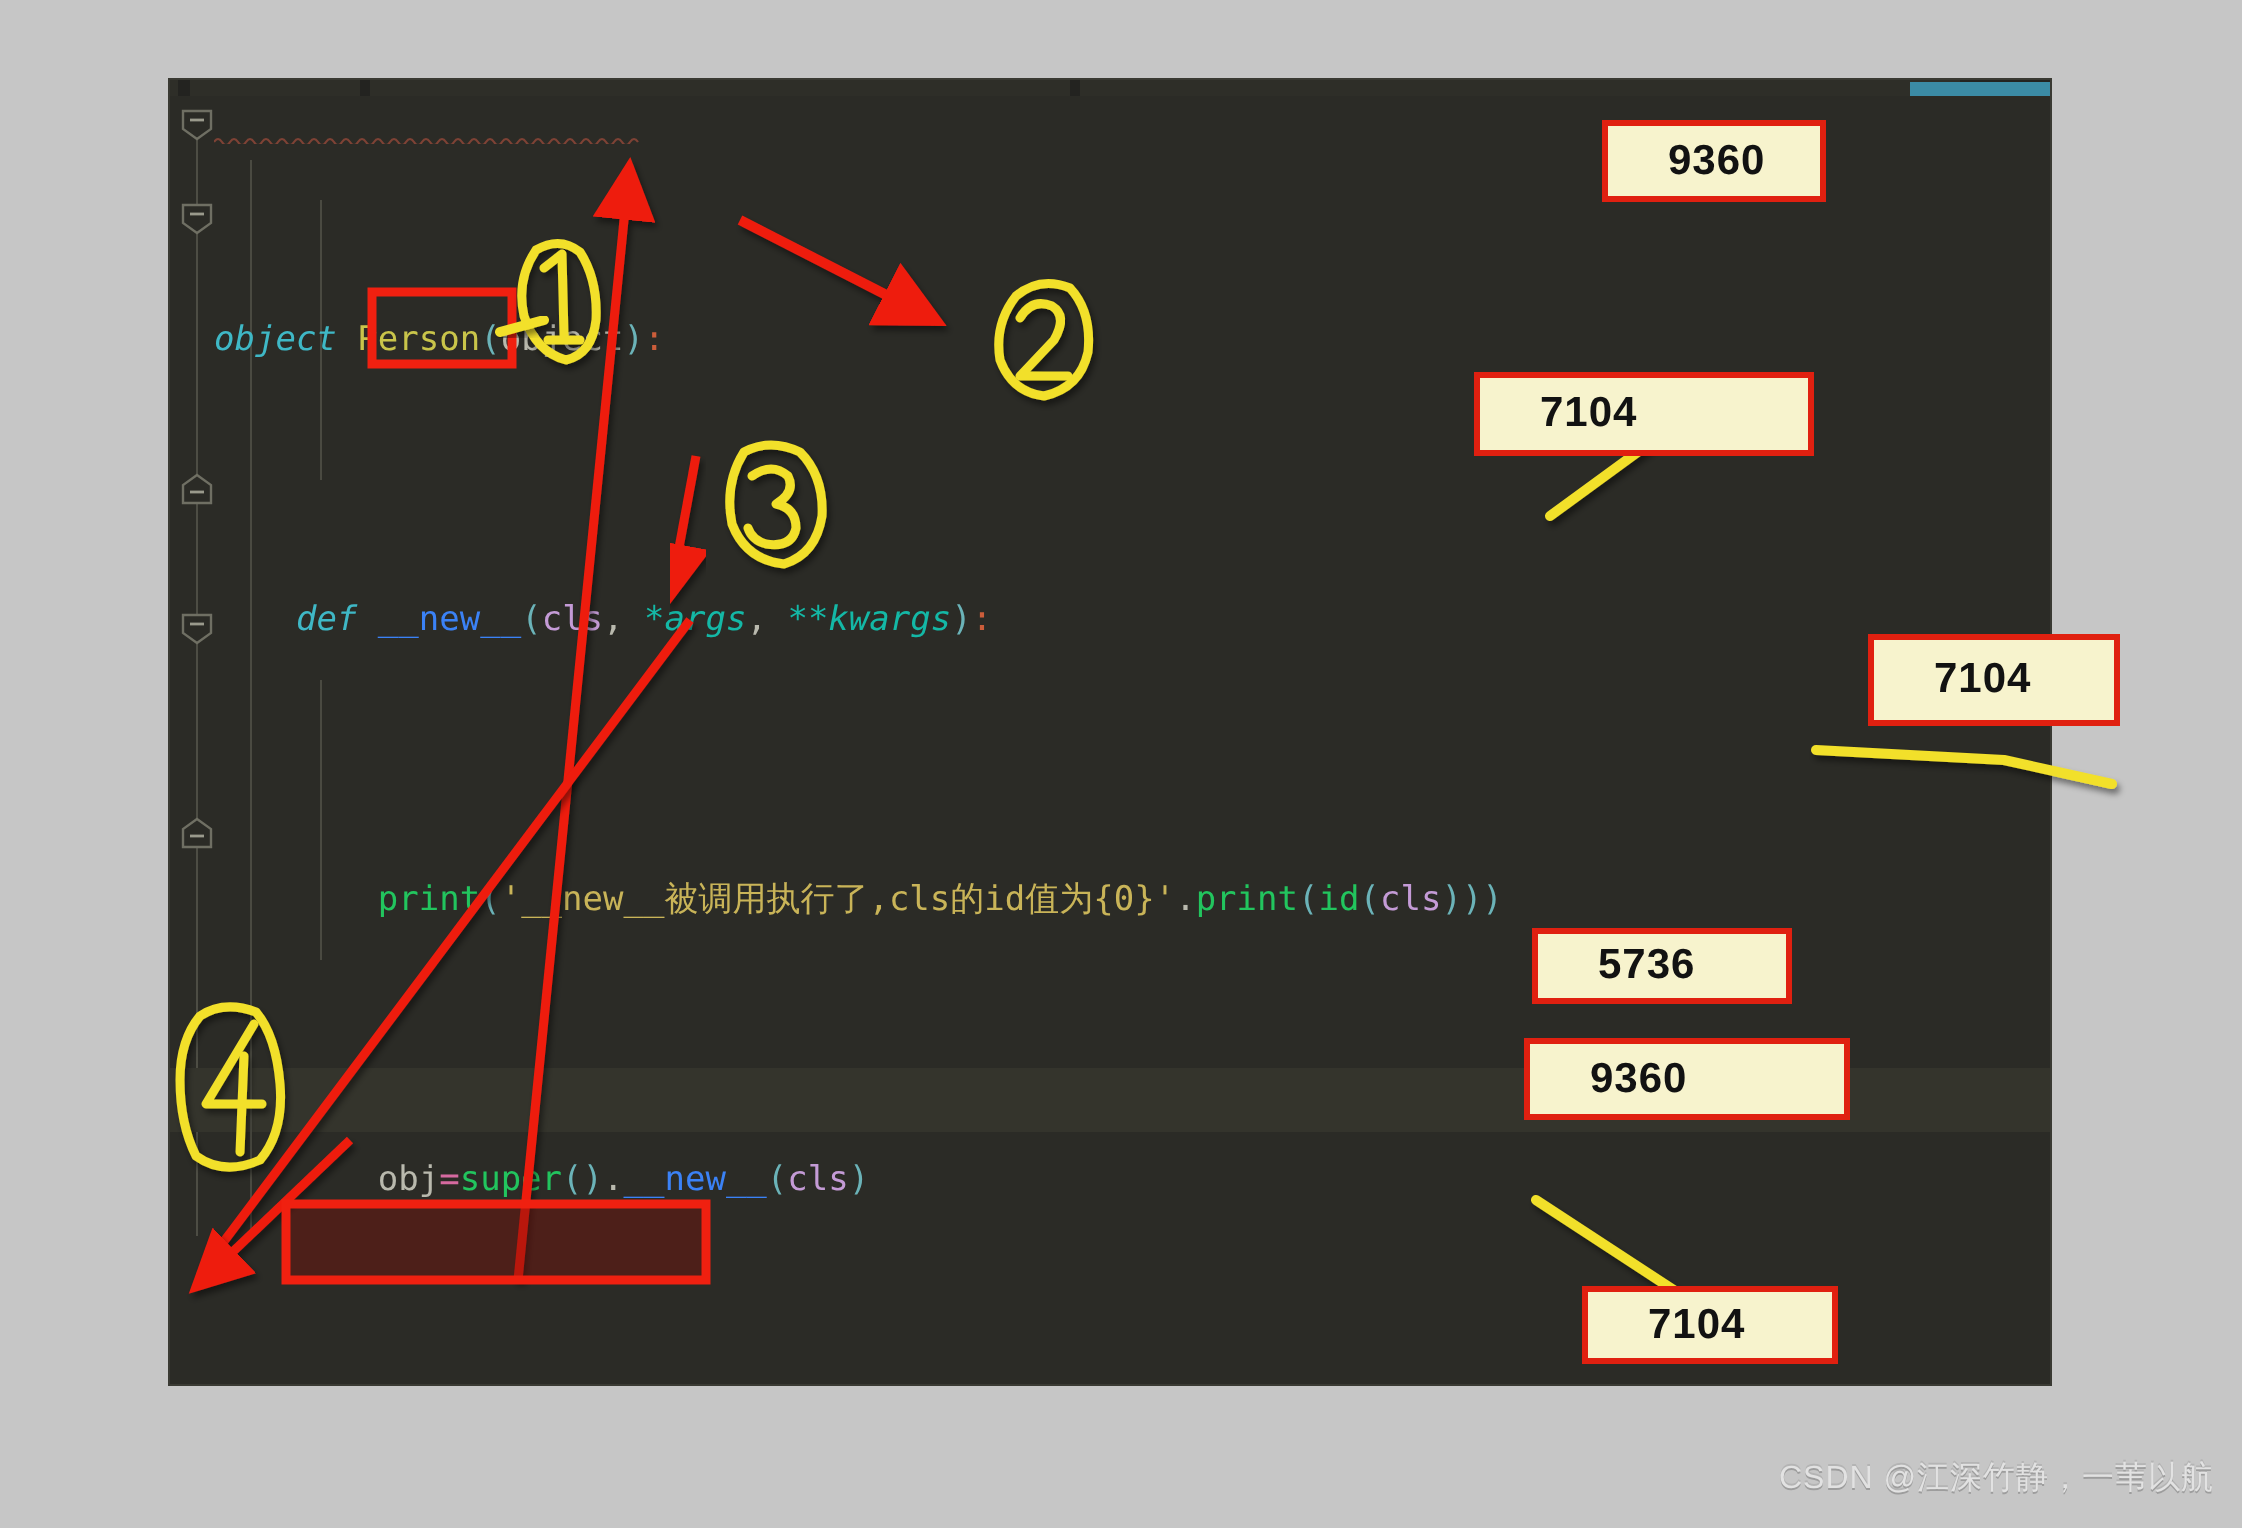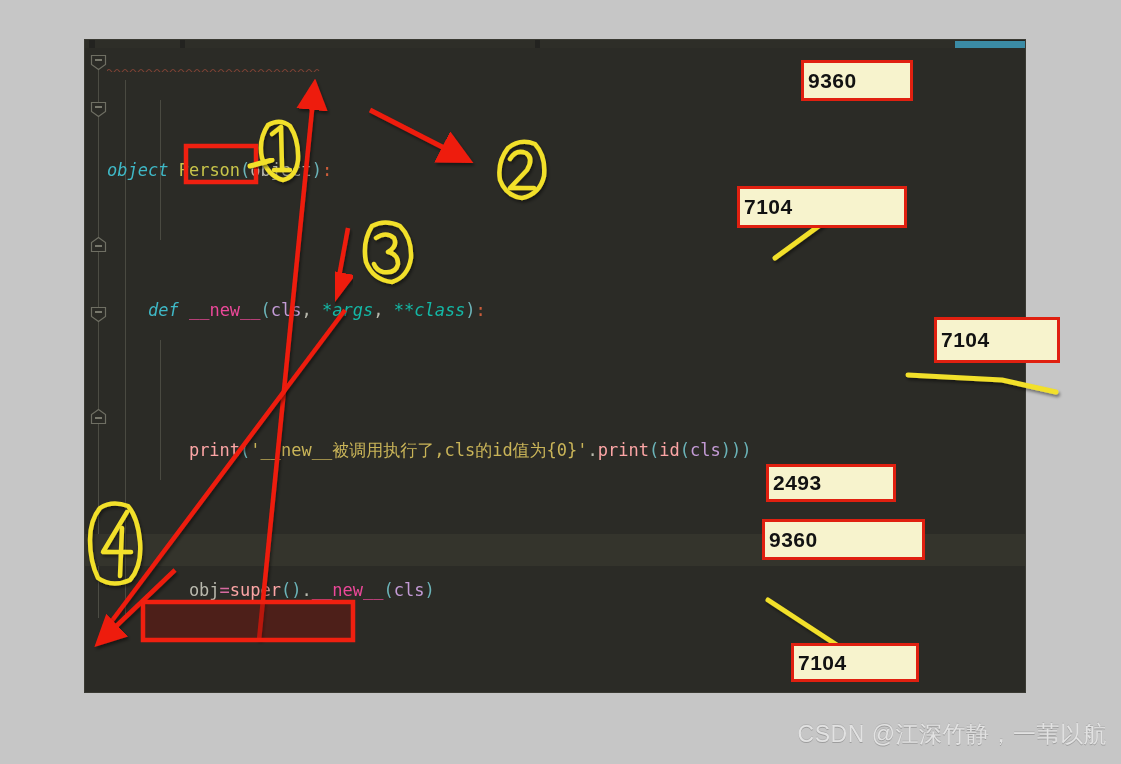--- a/index.html
+++ b/index.html
@@ -74,26 +74,26 @@
     font-family: "DejaVu Sans Mono", "Liberation Mono", monospace;
     font-size: 17px;
     line-height: 35px;
     white-space: pre;
     color: #a9b7c6;
   }
   .ln { height: 35px; white-space: pre; }
 
   .kw      { color: #3fb8c6; font-style: italic; }  
   .cls     { color: #c9c54a; }                      
-  .fn      { color: #ec4899; }                      
+  .fn      { color: #3b82f6; }                      
   .punct   { color: #6bb3b8; }
   .colon   { color: #cc5d3a; }
   .param   { color: #c49bd6; }                      
   .starg   { color: #14b8a6; font-style: italic; }  
-  .builtin { color: #fca5a5; margin-top: 20px; }                      
+  .builtin { color: #22c55e; margin-top: 20px; }                      
   .str     { color: #c9b458; }
   .eq      { color: #d66aa0; }
   .plain   { color: #b9b9ad; }
 
   
   #line-highlight {
     position: absolute;
     left: 0; top: 494px; width: 940px; height: 32px;
     background: #34342c;
   }
@@ -113,34 +113,34 @@
   }
 
   
   .callout {
     position: absolute;
     background: #f7f3cd;
     border: 3px solid #e02010;
     display: flex;
     align-items: center;
     box-sizing: border-box;
-    padding-left: 4px;
+    padding-left: 30px;
     font-family: "Liberation Sans", sans-serif;
     font-weight: bold;
     font-size: 21px;
     color: #121212;
     letter-spacing: .5px;
   }
 
   
   #watermark {
     position: absolute;
     right: 14px; bottom: 14px;
     font-family: "Liberation Sans", sans-serif;
-    font-size: 23px;
+    font-size: 16px;
     color: #e2e2e2;
     text-shadow: 0 1px 0 #9d9d9d, 0 -1px 0 #b4b4b4;
     letter-spacing: .5px;
   }
 </style>
 </head>
 <body>
 
 <div id="root">
 
@@ -200,21 +200,21 @@
     <div class="indent-guide" style="left:40px;top:40px;height:540px;"></div>
 
     <svg id="squiggle" viewBox="0 0 215 4" preserveAspectRatio="none">
       <path d="M0 3 Q2 0 4 3 T8 3 T12 3 T16 3 T20 3 T24 3 T28 3 T32 3 T36 3 T40 3 T44 3 T48 3 T52 3 T56 3 T60 3 T64 3 T68 3 T72 3 T76 3 T80 3 T84 3 T88 3 T92 3 T96 3 T100 3 T104 3 T108 3 T112 3 T116 3 T120 3 T124 3 T128 3 T132 3 T136 3 T140 3 T144 3 T148 3 T152 3 T156 3 T160 3 T164 3 T168 3 T172 3 T176 3 T180 3 T184 3 T188 3 T192 3 T196 3 T200 3 T204 3 T208 3 T212 3" fill="none" stroke="#9a4a3a" stroke-width="1.1"></path>
     </svg>
 
     <div id="code">
 
       <div class="ln"><span class="kw">object</span><span class="plain"> </span><span class="cls">Person</span><span class="punct">(</span><span class="plain">object</span><span class="punct">)</span><span class="colon">:</span></div>
 
-      <div class="ln"><span class="plain">    </span><span class="kw">def</span><span class="plain"> </span><span class="fn">__new__</span><span class="punct">(</span><span class="param">cls</span><span class="plain">, </span><span class="starg">*args</span><span class="plain">, </span><span class="starg">**class</span><span class="punct">)</span><span class="colon">:</span></div>
+      <div class="ln"><span class="plain">    </span><span class="kw">def</span><span class="plain"> </span><span class="fn">__new__</span><span class="punct">(</span><span class="param">cls</span><span class="plain">, </span><span class="starg">*args</span><span class="plain">, </span><span class="starg">**kwargs</span><span class="punct">)</span><span class="colon">:</span></div>
 
       <div class="ln"><span class="plain">        </span><span class="builtin">print</span><span class="punct">(</span><span class="str">'__new__被调用执行了,cls的id值为{0}'</span><span class="plain">.</span><span class="builtin">print</span><span class="punct">(</span><span class="builtin">id</span><span class="punct">(</span><span class="param">cls</span><span class="punct">)))</span></div>
 
       <div class="ln"><span class="plain">        obj</span><span class="eq">=</span><span class="builtin">super</span><span class="punct">()</span><span class="plain">.</span><span class="fn">__new__</span><span class="punct">(</span><span class="param">cls</span><span class="punct">)</span></div>
 
       
 
       
 
       
@@ -333,21 +333,21 @@
 
   <div class="callout" style="left:737px; top:186px; width:170px; height:42px;">
     <span>7104</span>
   </div>
 
   <div class="callout" style="left:934px; top:317px; width:126px; height:46px;">
     <span>7104</span>
   </div>
 
   <div class="callout" style="left:766px; top:464px; width:130px; height:38px;">
-    <span>2493</span>
+    <span>5736</span>
   </div>
 
   <div class="callout" style="left:762px; top:519px; width:163px; height:41px;">
     <span>9360</span>
   </div>
 
   <div class="callout" style="left:791px; top:643px; width:128px; height:39px;">
     <span>7104</span>
   </div>
 

